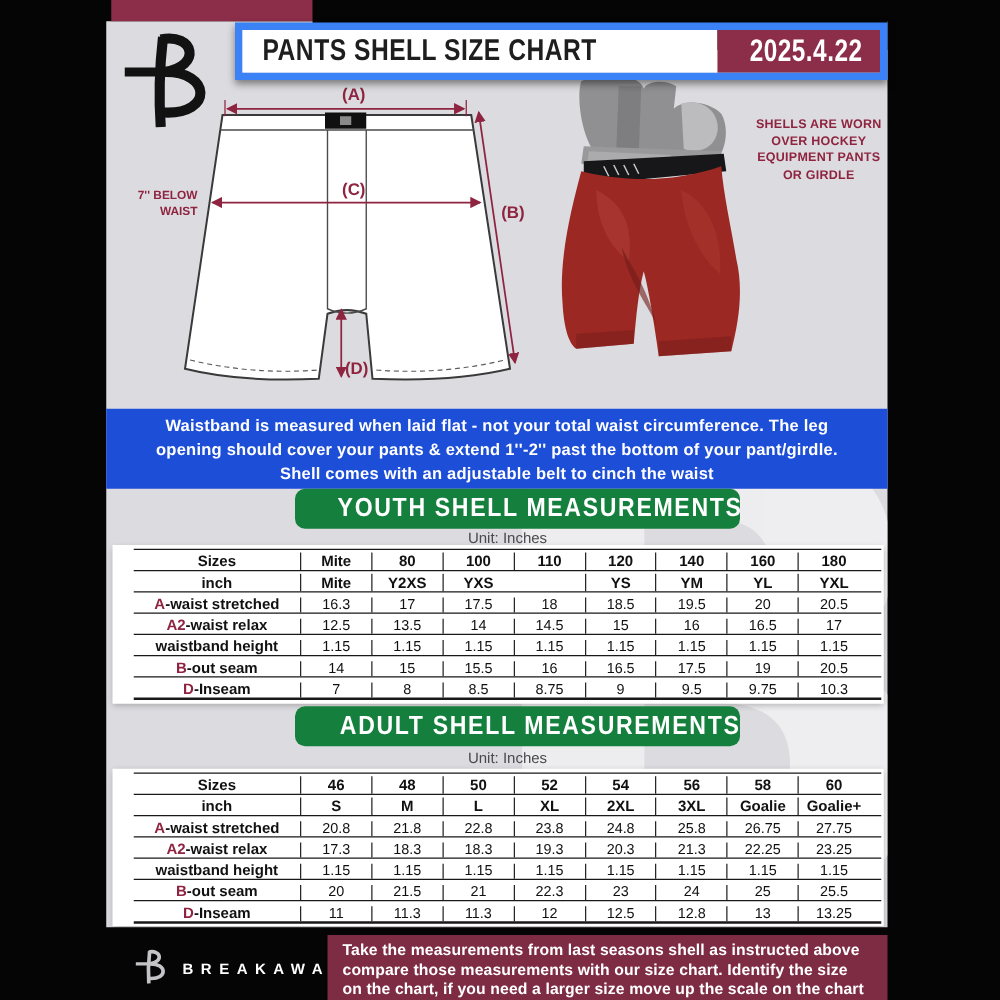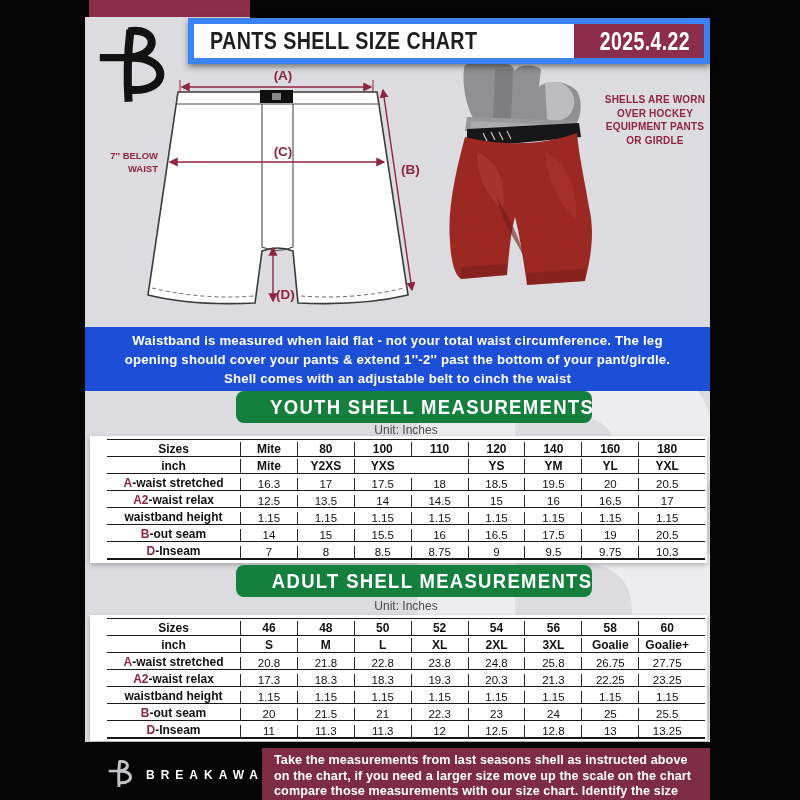--- a/index.html
+++ b/index.html
@@ -388,17 +388,17 @@
           <path d="M36 6 C33 32 32 58 34 86" stroke-width="9"></path>
           <path d="M34 8 C64 2 71 32 37 37" stroke-width="9"></path>
           <path d="M37 37 C79 36 81 75 37 73" stroke-width="9"></path>
         </g>
       </svg>
     </span>
     <span class="brand-text">BREAKAWAY</span>
   </div>
   <div class="footer-note">
     <div>Take the measurements from last seasons shell as instructed above</div>
+    <div>compare those measurements  with our size chart. Identify the size</div>
     <div>on the chart, if you need a larger size move up the scale on the chart</div>
-    <div>compare those measurements  with our size chart. Identify the size</div>
   </div>
 
 </div>
 
 </body></html>

